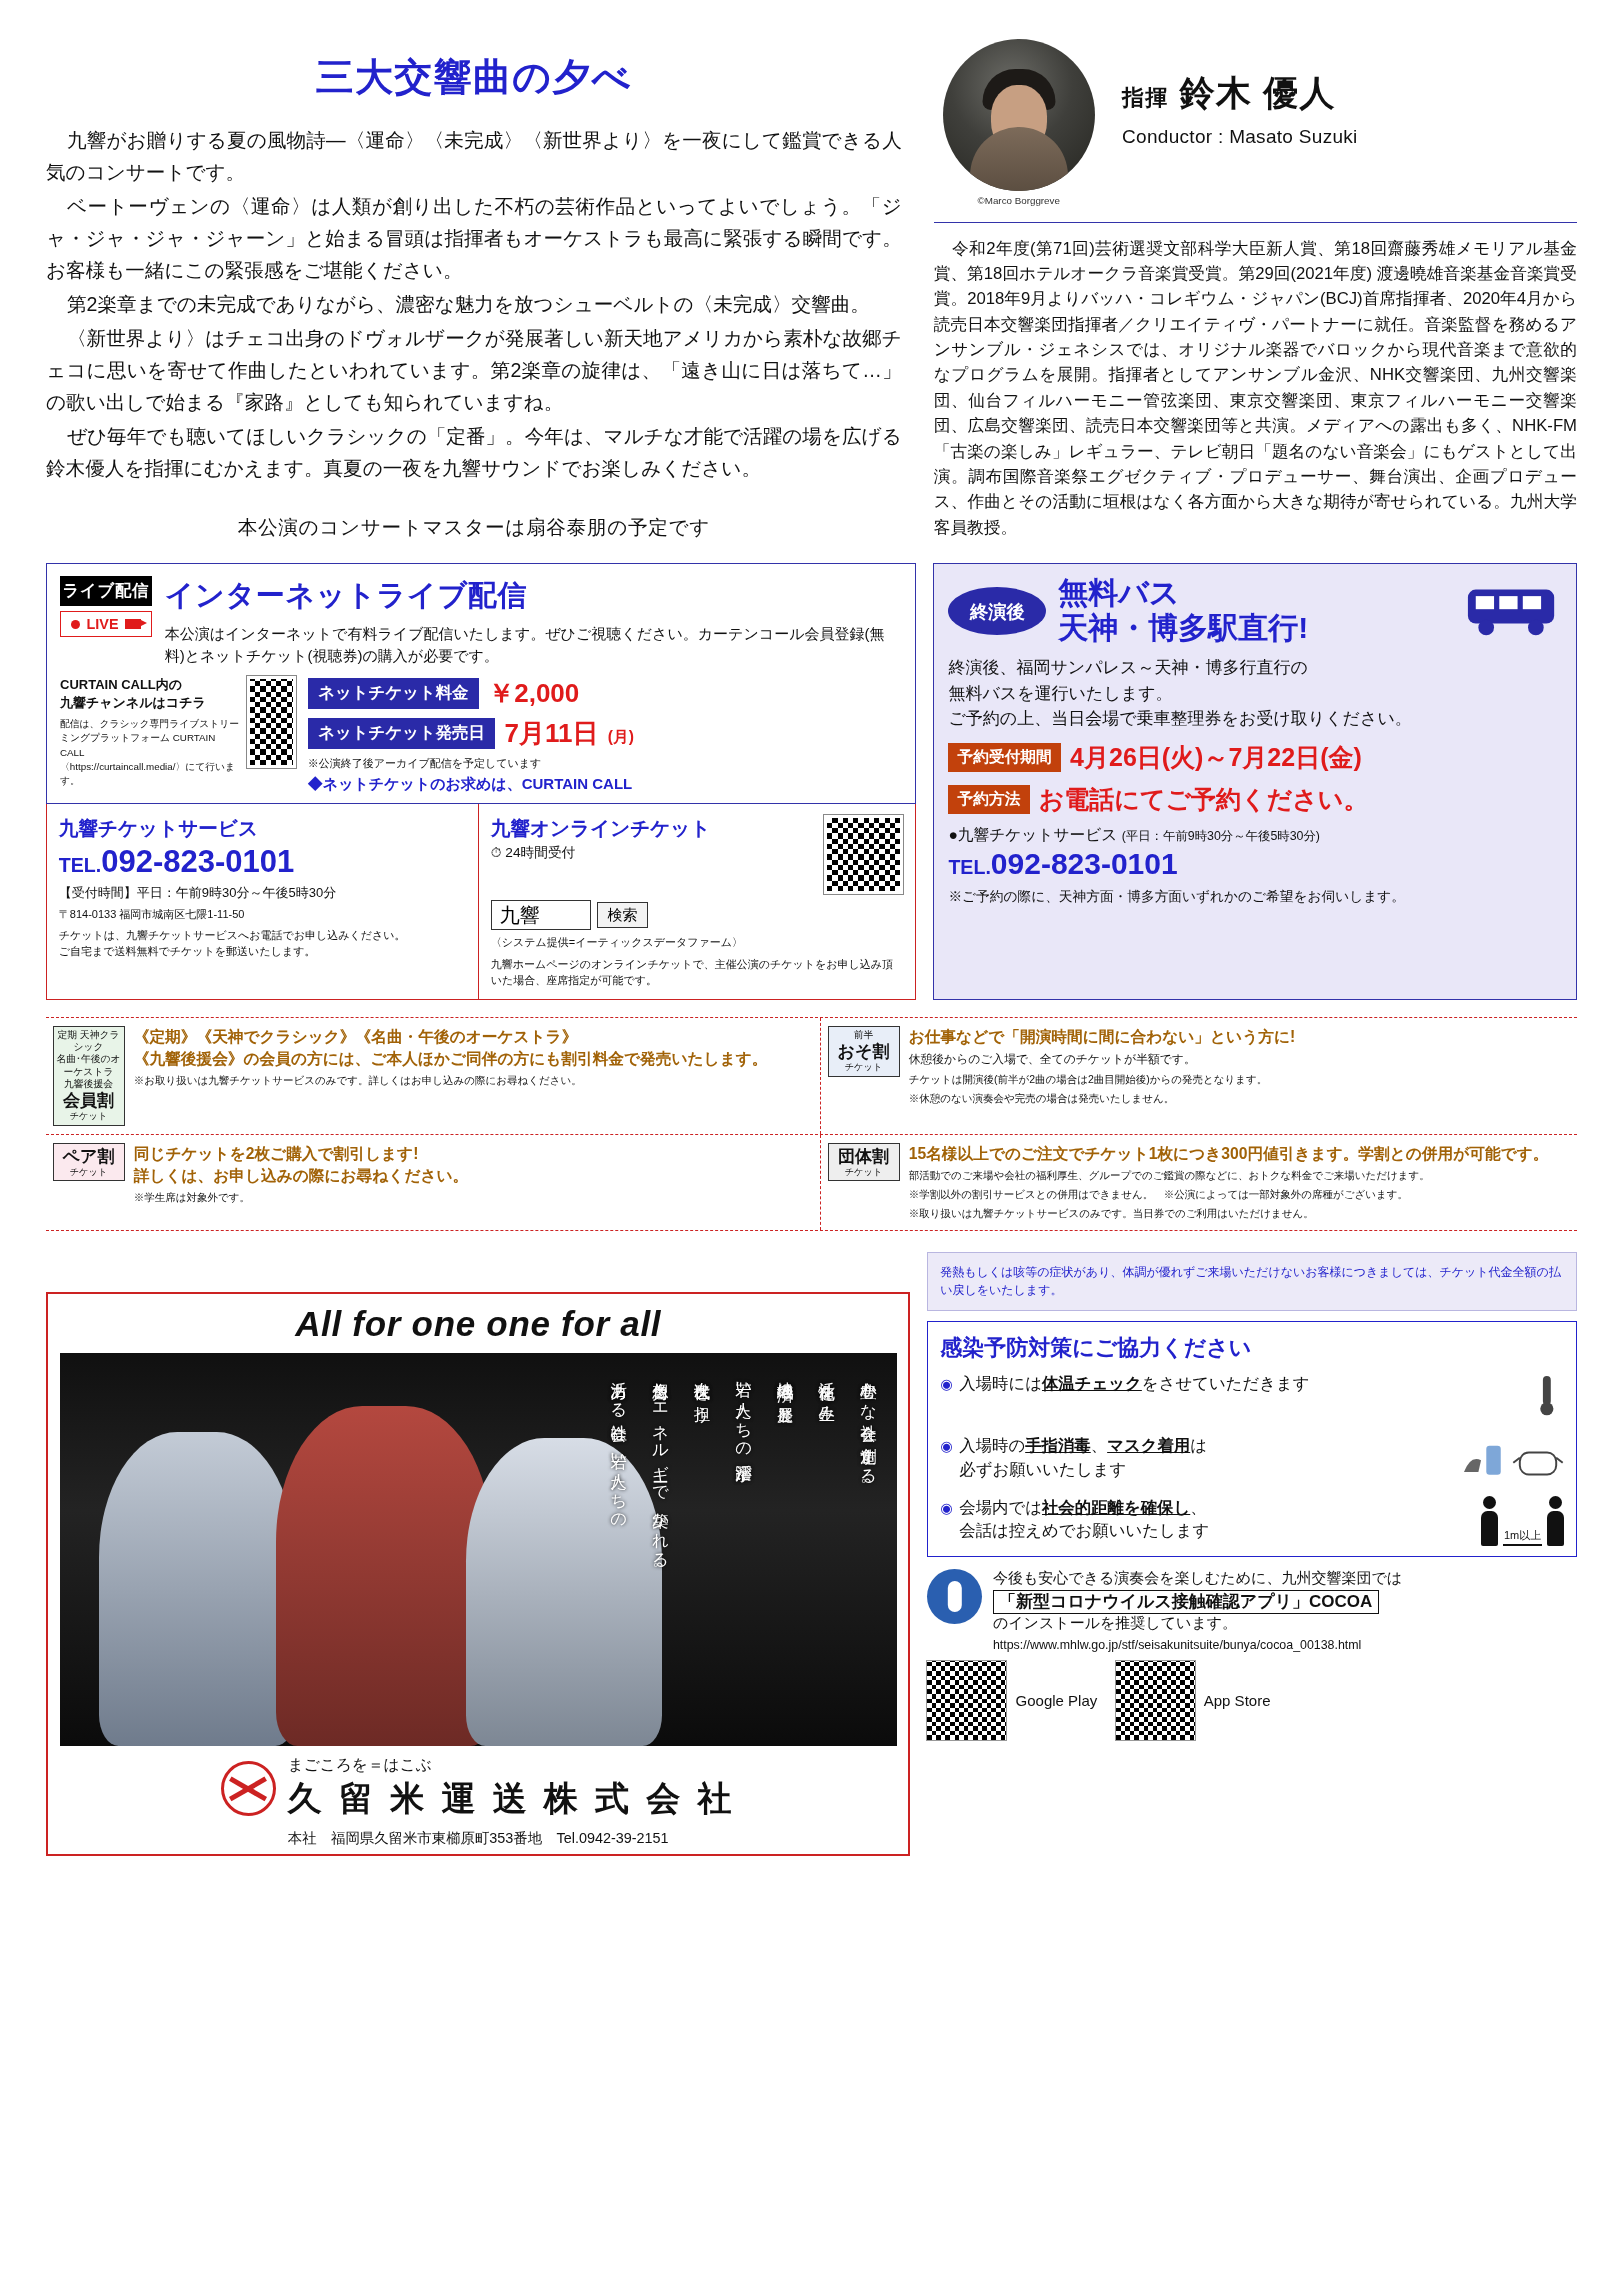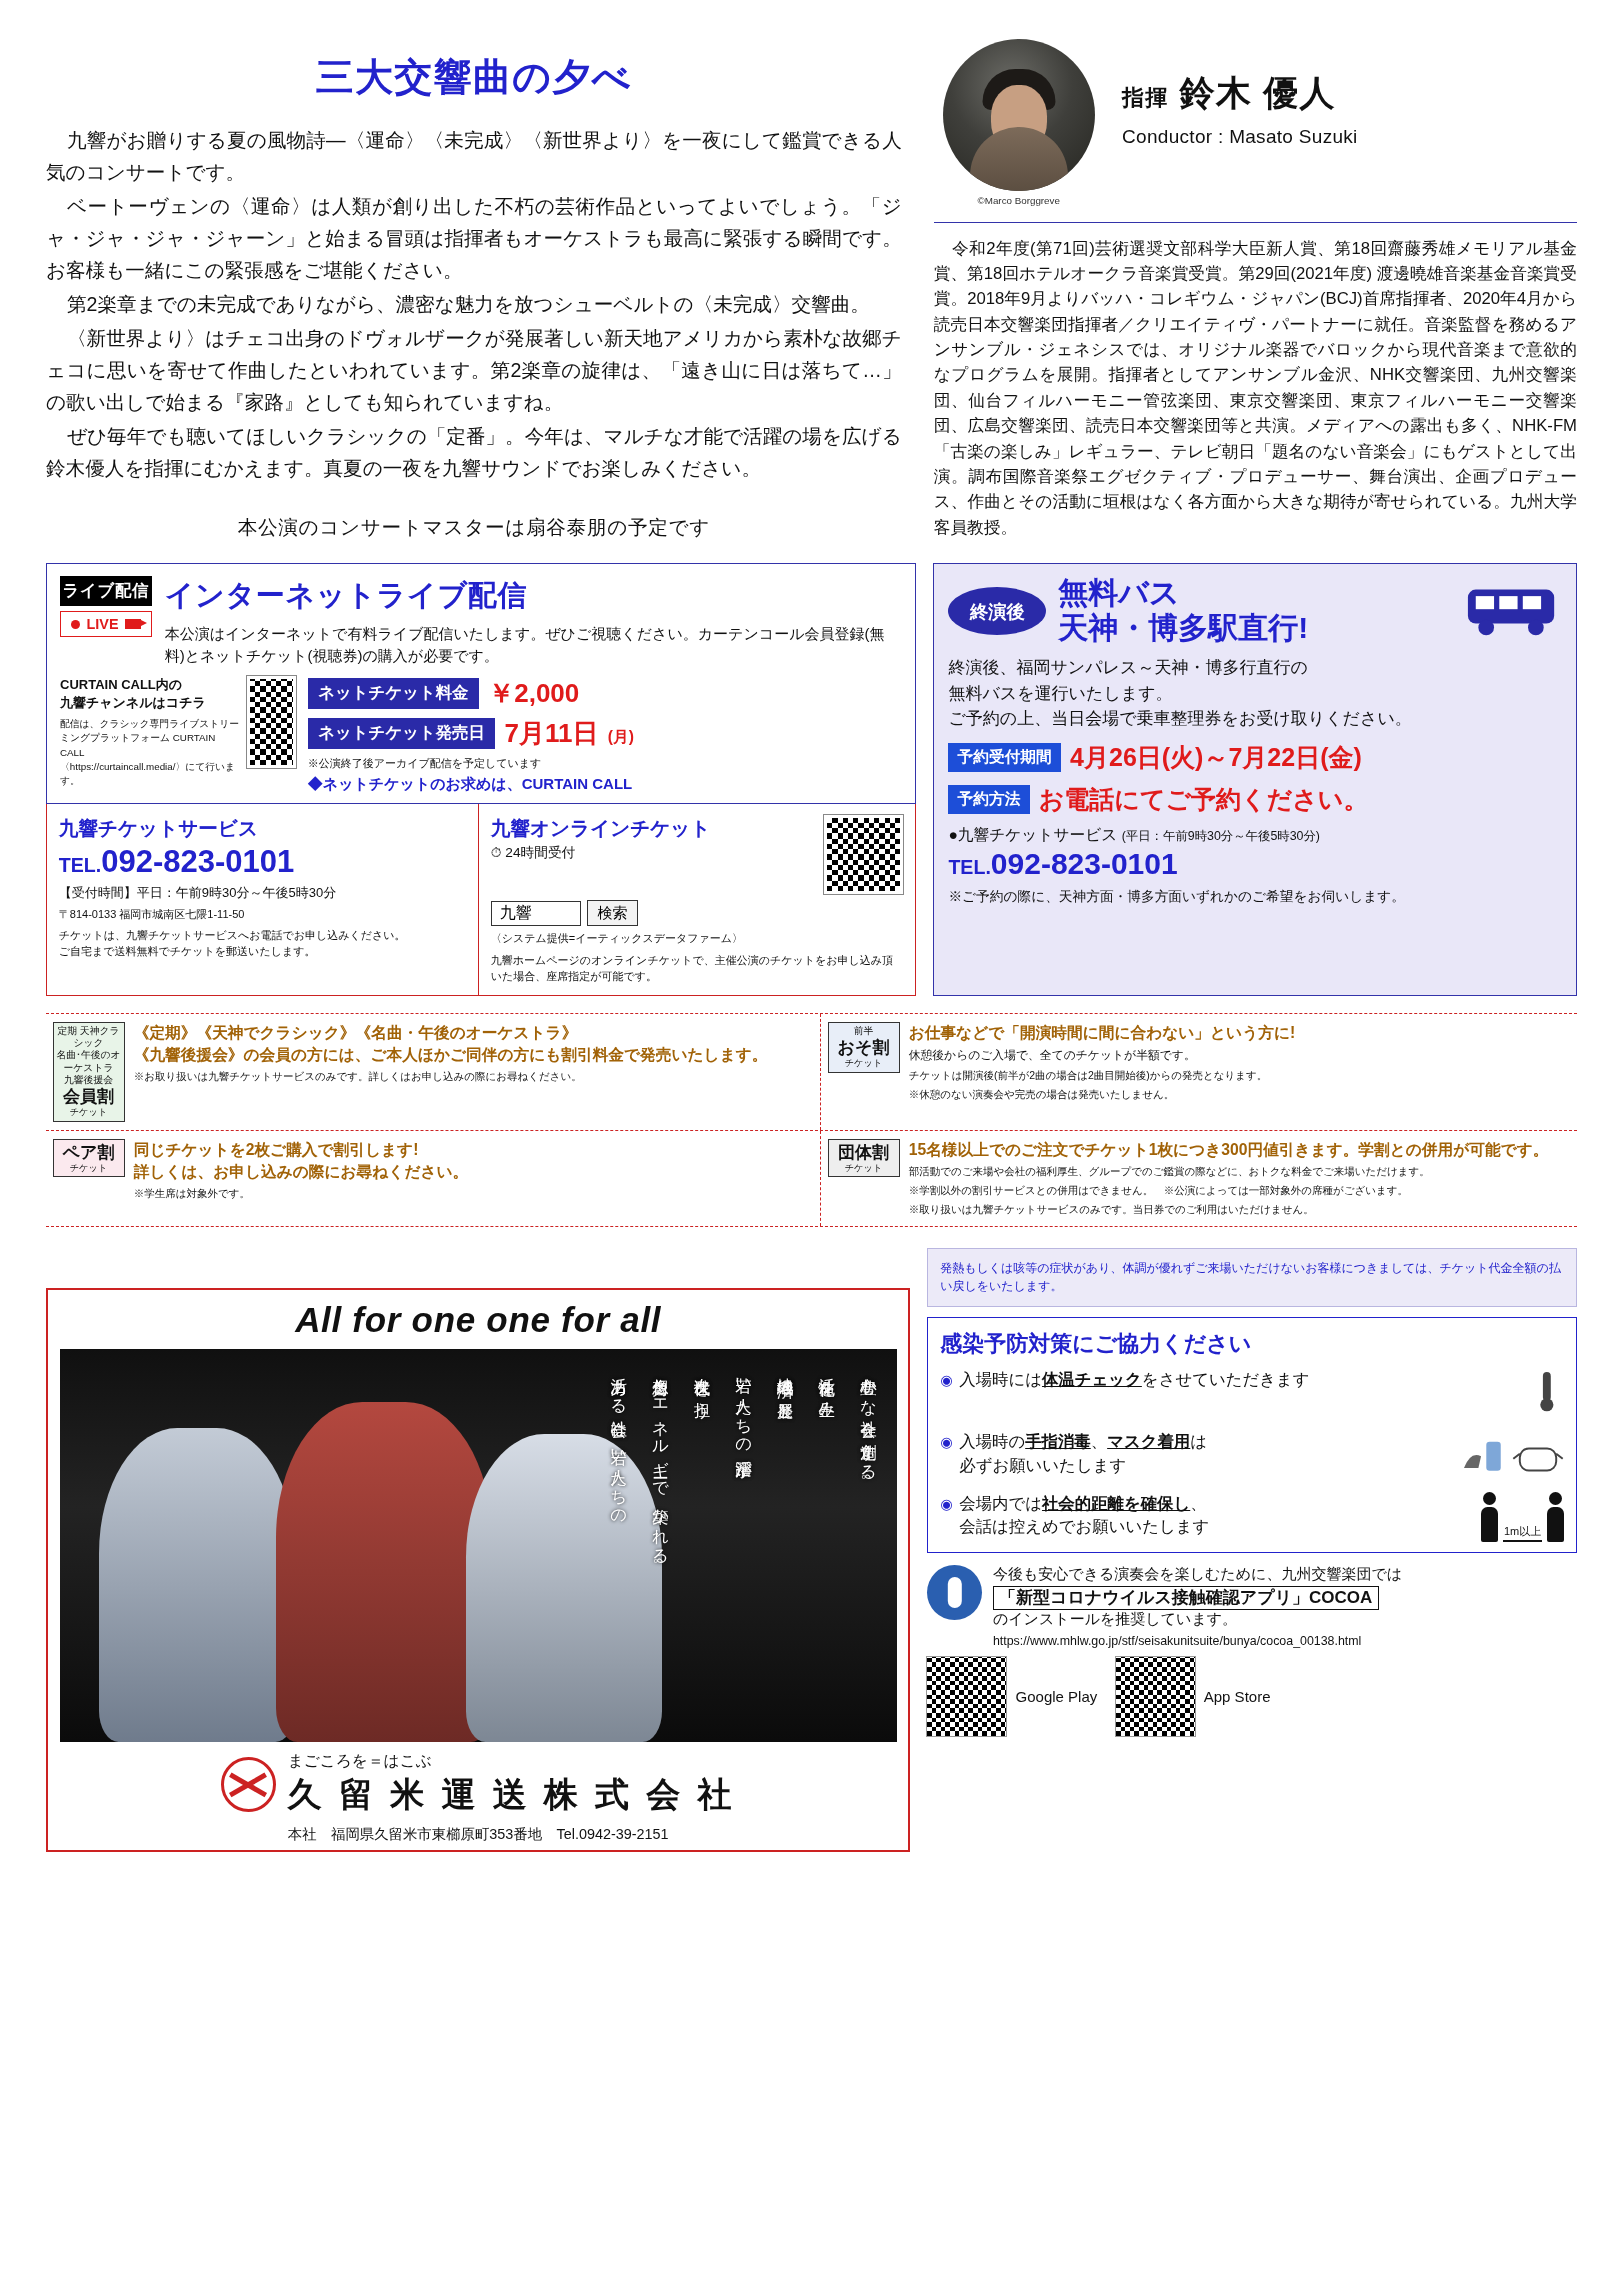--- a/index.html
+++ b/index.html
@@ -114,37 +114,37 @@
   
   .tick-box { width:870px; border:1.3px solid #cc2222; border-top:none; display:flex; }
   .tick-left { width:432px; padding:10.5px 11.8px; border-right:1.3px solid #cc2222; }
   .tick-right { flex:1; padding:10.5px 11.8px; }
   .tick-h { color:#2222cc; font-size:19.6px; font-weight:bold; }
   .tel { color:#2222cc; font-size:31px; font-weight:bold; letter-spacing:0px; margin-top:2.6px; }
   .tel small { font-size:19.6px; }
   .tick-small { font-size:13px; margin-top:3.9px; }
   .tick-tiny { font-size:11px; line-height:1.45; margin-top:5.2px; }
   .search-row { display:flex; align-items:center; gap:6.5px; margin-top:6.5px; }
-  .search-in { border:1.3px solid #333; font-size:16px; padding:2.6px 7.9px; width:90px; }
+  .search-in { border:1.3px solid #333; font-size:20px; padding:2.6px 7.9px; width:100px; }
   .search-btn { border:1.3px solid #333; font-size:15px; padding:2.6px 9.2px; background:#f3f3f3; }
   .clock { font-size:13.7px; margin-top:2.6px; }
 
   
   .bus-box { width:654px; background:#e9e7f8; border:1.3px solid #3333aa; padding:11.8px 14.4px; }
   .bus-head { display:flex; align-items:center; gap:11.8px; }
   .bus-ellipse {
     background:#2a2aa8;color:#ffffff;border-radius:50%;
     width:98px;height:48px;display:flex;align-items:center;justify-content:center;
     font-size:18.3px;font-weight:bold;
   }
   .bus-title { color:#2222cc; font-size:30px; font-weight:bold; line-height:1.16; }
   .bus-icon { margin-left:auto; }
   .bus-txt { font-size:17px; line-height:1.5; margin-top:9.2px; }
   .bus-row { display:flex; align-items:center; gap:9.2px; margin-top:9.2px; }
-  .bus-pill { background:#1d4ed8;color:#fff;font-size:15.7px;font-weight:bold;padding:3.9px 9.2px;white-space:nowrap; }
+  .bus-pill { background:#c2410c;color:#fff;font-size:15.7px;font-weight:bold;padding:3.9px 9.2px;white-space:nowrap; }
   .bus-red { color:#e01b1b; font-size:25px; font-weight:bold; }
   .bus-dot { font-size:15.7px; margin-top:9.2px; }
   .bus-dot small { font-size:12.4px; }
   .bus-tel { color:#2222cc; font-size:30px; font-weight:bold; margin-top:1.3px; }
   .bus-tel small { font-size:19.6px; }
   .bus-note { font-size:13.7px; line-height:1.45; margin-top:5.2px; }
 
   
   .disc { margin-top:17px; border-top:1.3px dashed #cc2222; }
   .disc-row { display:flex; border-bottom:1.3px dashed #cc2222; }

